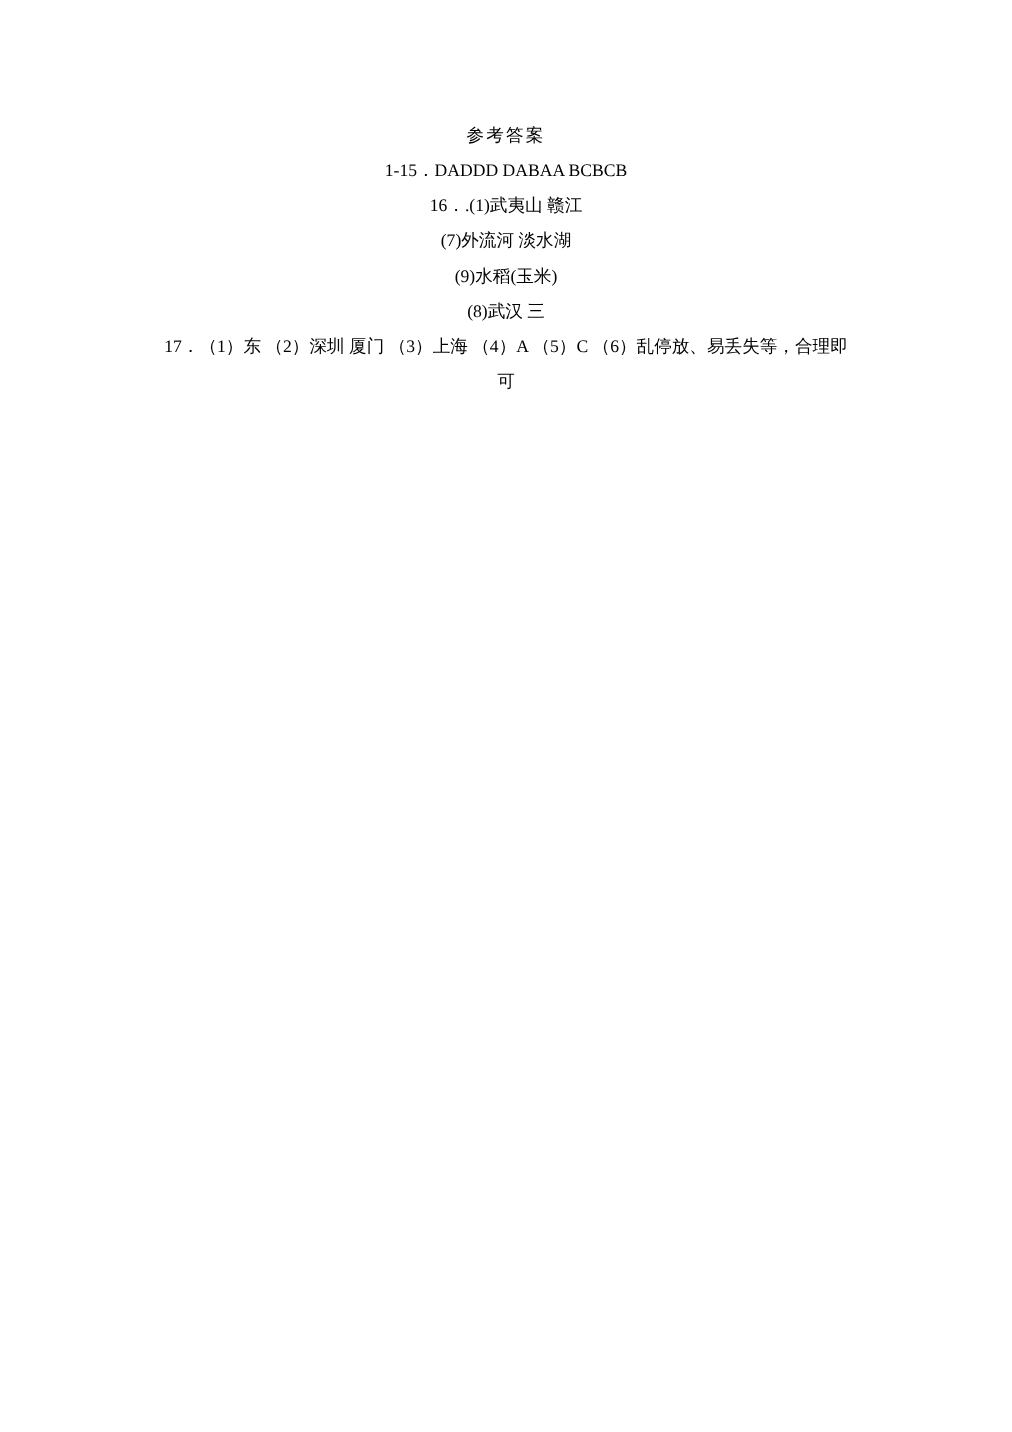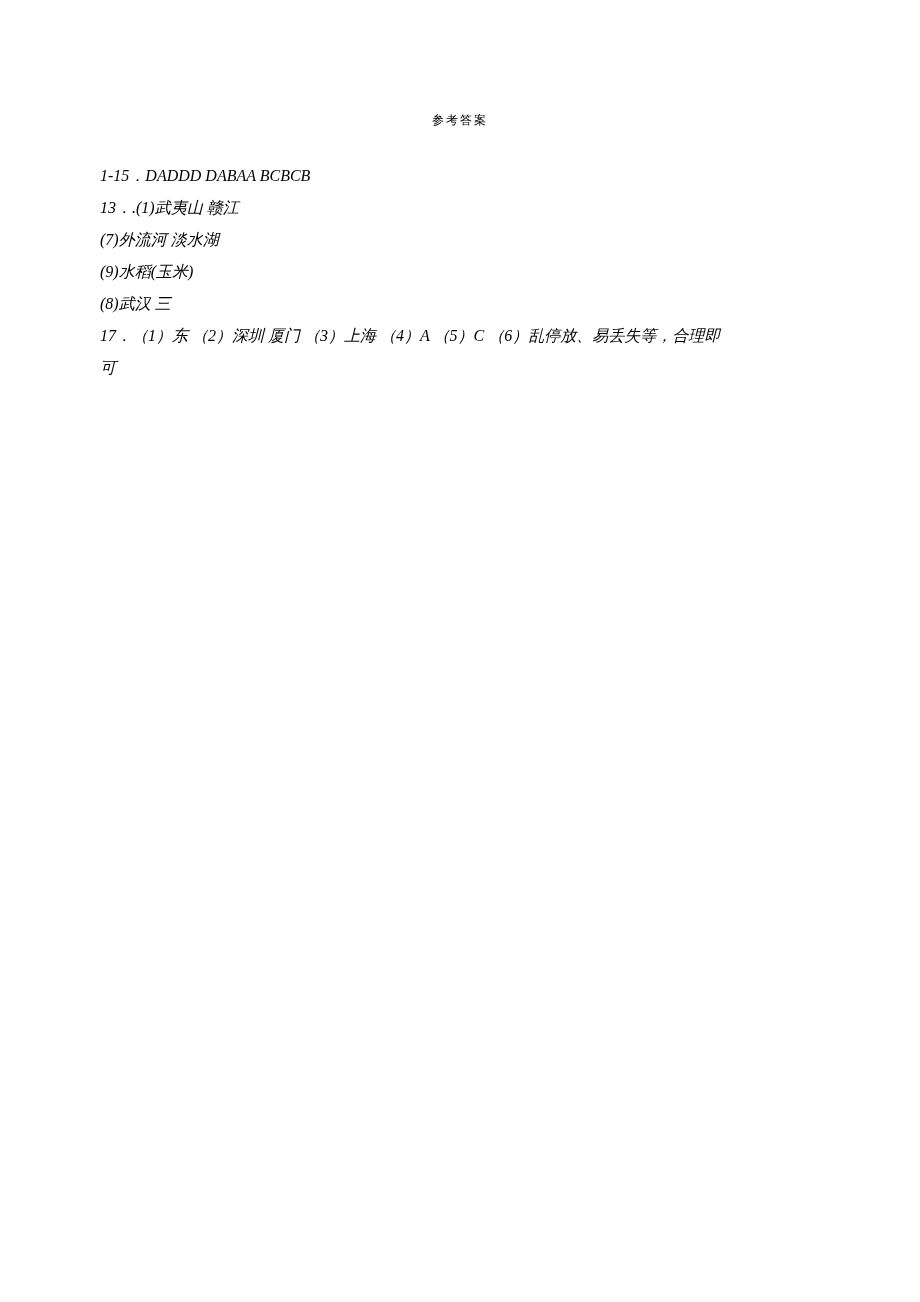--- a/index.html
+++ b/index.html
@@ -12,38 +12,37 @@
       height: 1302px;
       background: #ffffff;
       font-family: "SimSun", "宋体", serif;
       font-size: 16px;
       color: #000000;
       line-height: 2;
       padding: 108px 100px 0 100px;
     }
     .title {
       text-align: center;
-      font-size: 12px;
-      margin-bottom: 28px;
+      font-size: 16px;
+      margin-bottom: 0;
       letter-spacing: 2px;
     }
     .content-line {
-      text-align: left;
+      text-align: center;
       margin-bottom: 0;
-      font-style: italic;
     }
   </style>
 </head>
 <body>
 
 <div class="title">参考答案</div>
 
 <div class="content-line">1-15．DADDD  DABAA  BCBCB</div>
 
-<div class="content-line">13．.(1)武夷山  赣江</div>
+<div class="content-line">16．.(1)武夷山  赣江</div>
 
 <div class="content-line">(7)外流河  淡水湖</div>
 
 <div class="content-line">(9)水稻(玉米)</div>
 
 <div class="content-line">(8)武汉  三</div>
 
 <div class="content-line">17．（1）东  （2）深圳  厦门  （3）上海  （4）A  （5）C  （6）乱停放、易丢失等，合理即</div>
 
 <div class="content-line">可</div>

